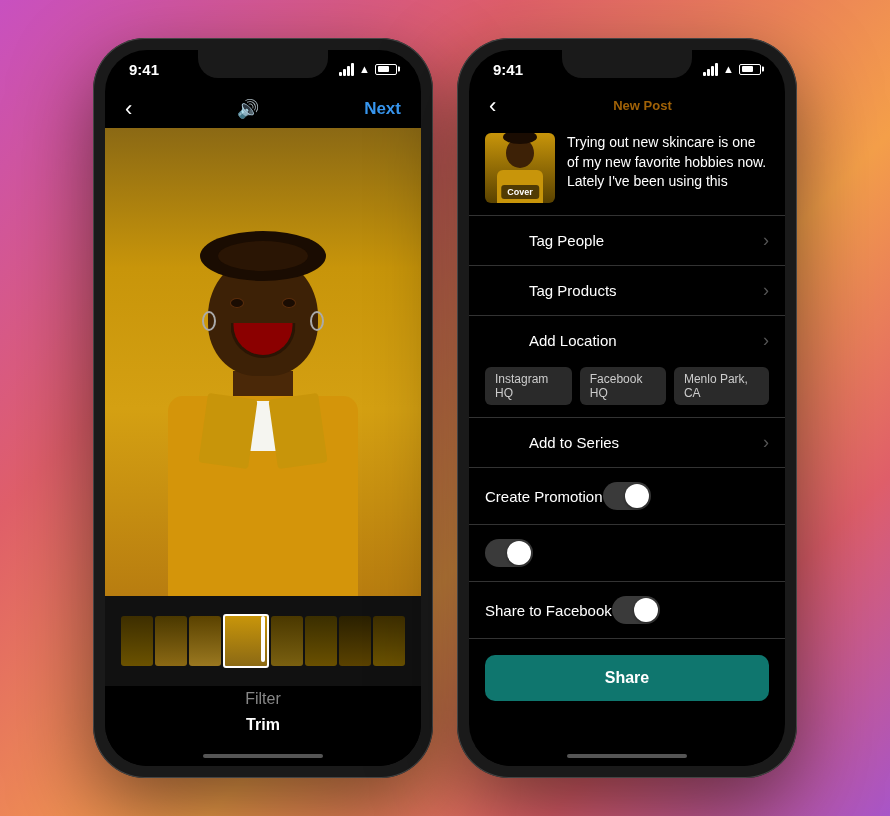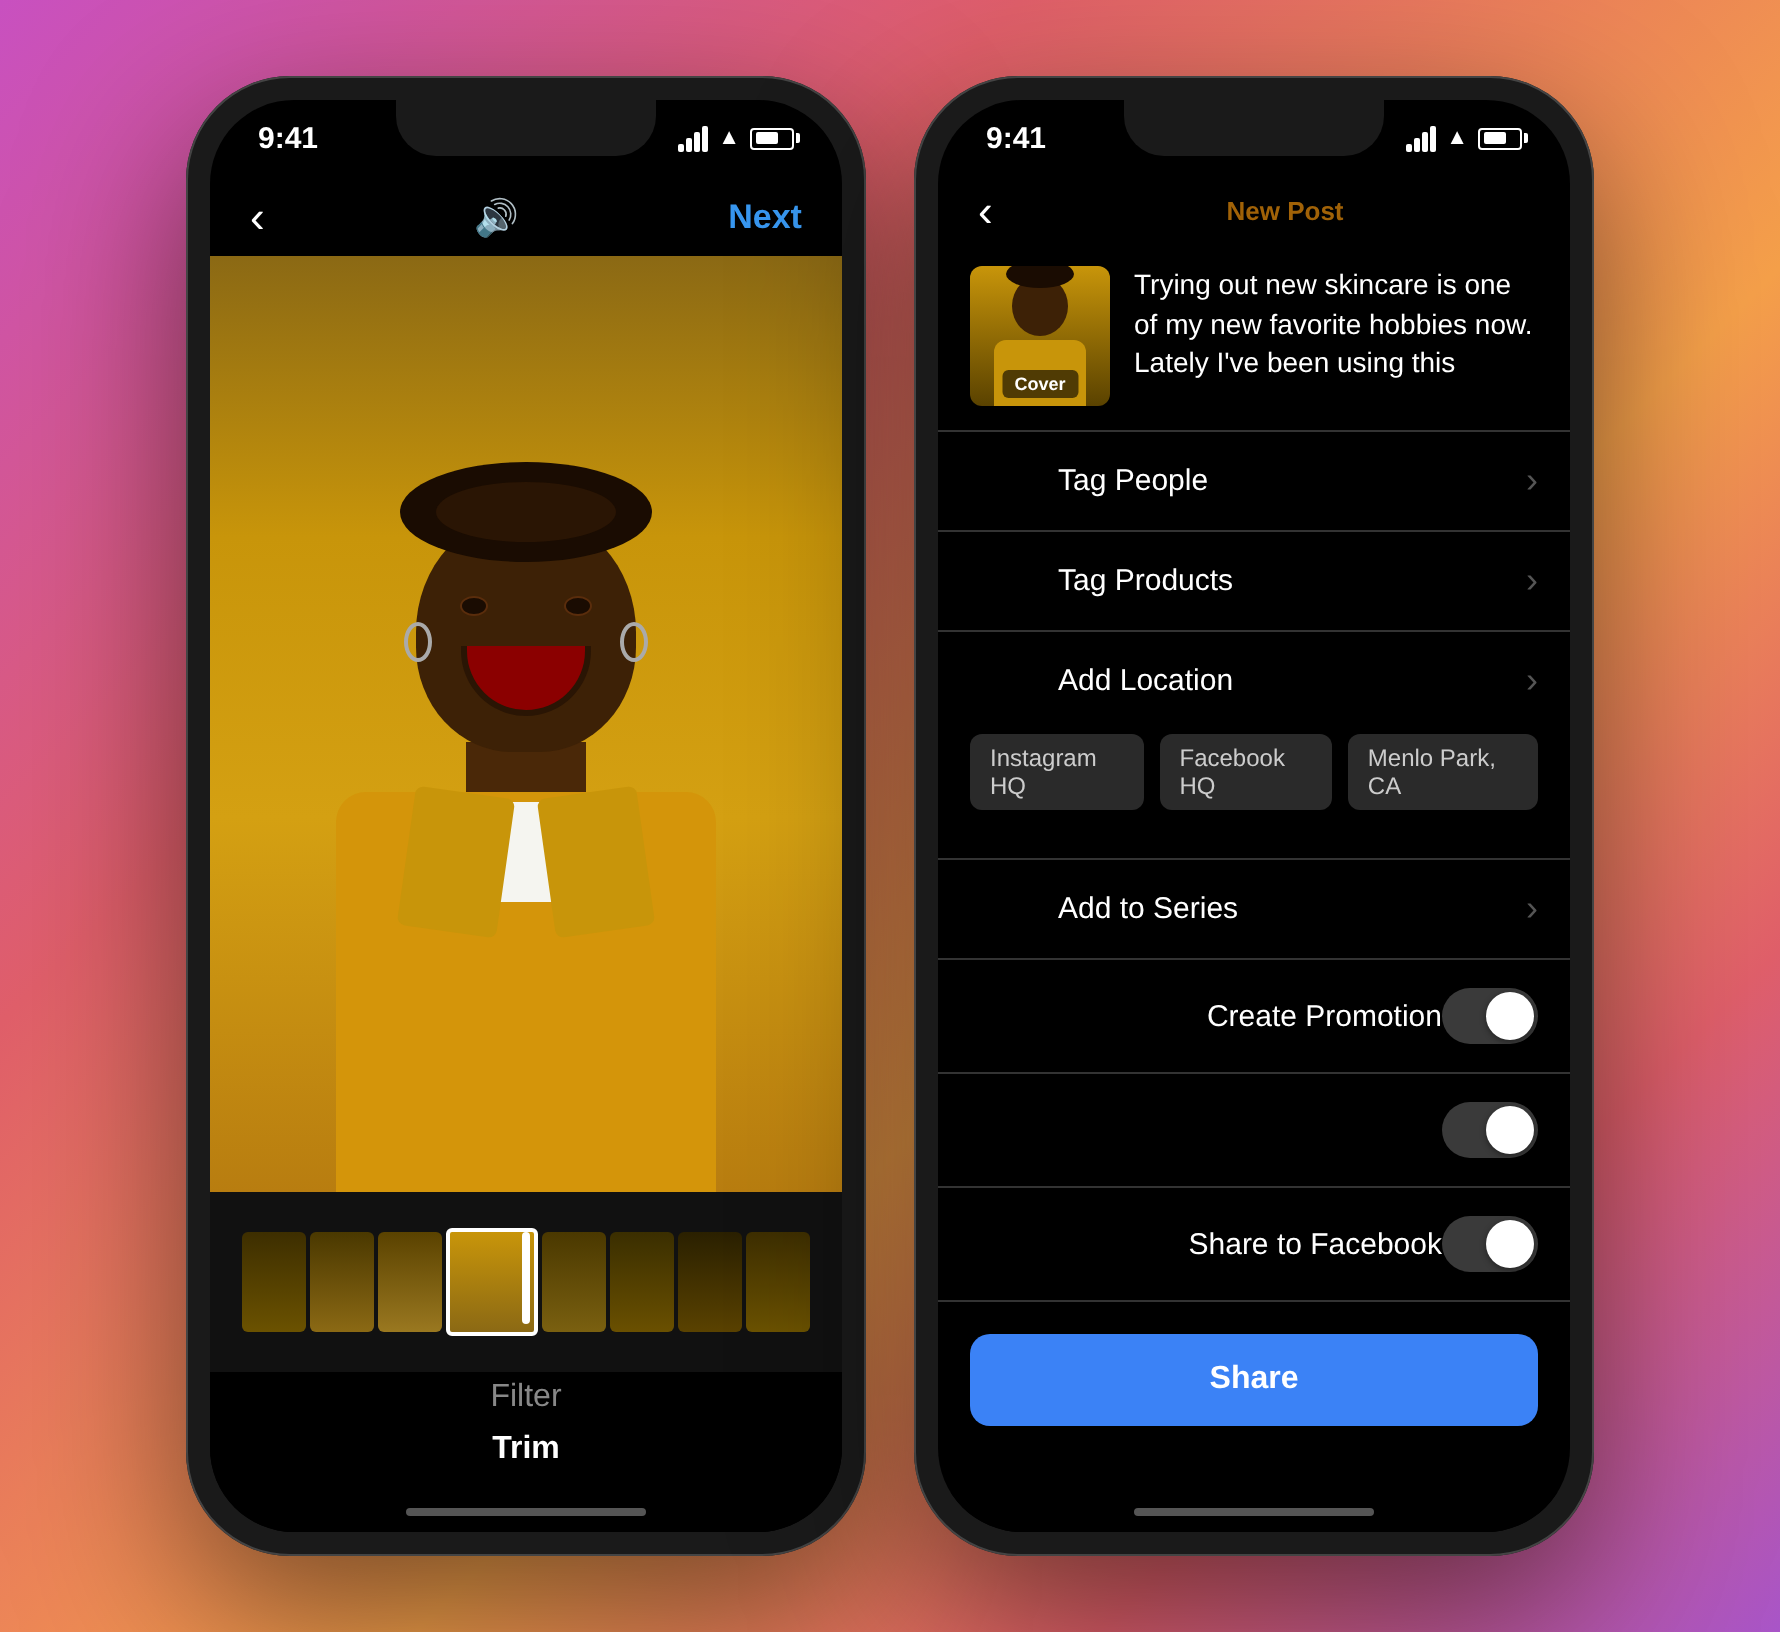--- a/index.html
+++ b/index.html
@@ -335,39 +335,39 @@
       margin-left: 44px;
     }
 
     .menu-row-chevron {
       color: #555;
       font-size: 18px;
     }
 
     
     .location-tags {
-      padding: 8px 16px 24px;
+      padding: 8px 16px 12px;
       display: flex;
       gap: 8px;
       border-bottom: 0.5px solid #333;
     }
 
     .location-tag {
       background: #2a2a2a;
       color: #ccc;
       font-size: 12px;
       padding: 5px 10px;
       border-radius: 6px;
     }
 
     
     .toggle-row {
       display: flex;
       align-items: center;
-      justify-content: flex-end;
+      justify-content: flex-start;
       padding: 14px 16px;
       border-bottom: 0.5px solid #333;
     }
 
     .toggle-row-left { flex: 1; }
     .toggle-row-label { color: #fff; font-size: 15px; }
     .toggle-row-sublabel { color: #888; font-size: 12px; margin-top: 2px; line-height: 1.4; }
     .toggle-row-sublabel a { color: #3897f0; text-decoration: none; }
 
     
@@ -390,21 +390,21 @@
       border-radius: 50%;
       box-shadow: 0 1px 3px rgba(0,0,0,0.4);
     }
 
     
     .share-btn-area {
       padding: 16px;
     }
     .share-btn {
       width: 100%;
-      background: #3b82f6;
+      background: #0f766e;
       color: #fff;
       border: none;
       border-radius: 10px;
       padding: 14px;
       font-size: 16px;
       font-weight: 600;
       text-align: center;
     }
 
     .home-indicator-2 {

